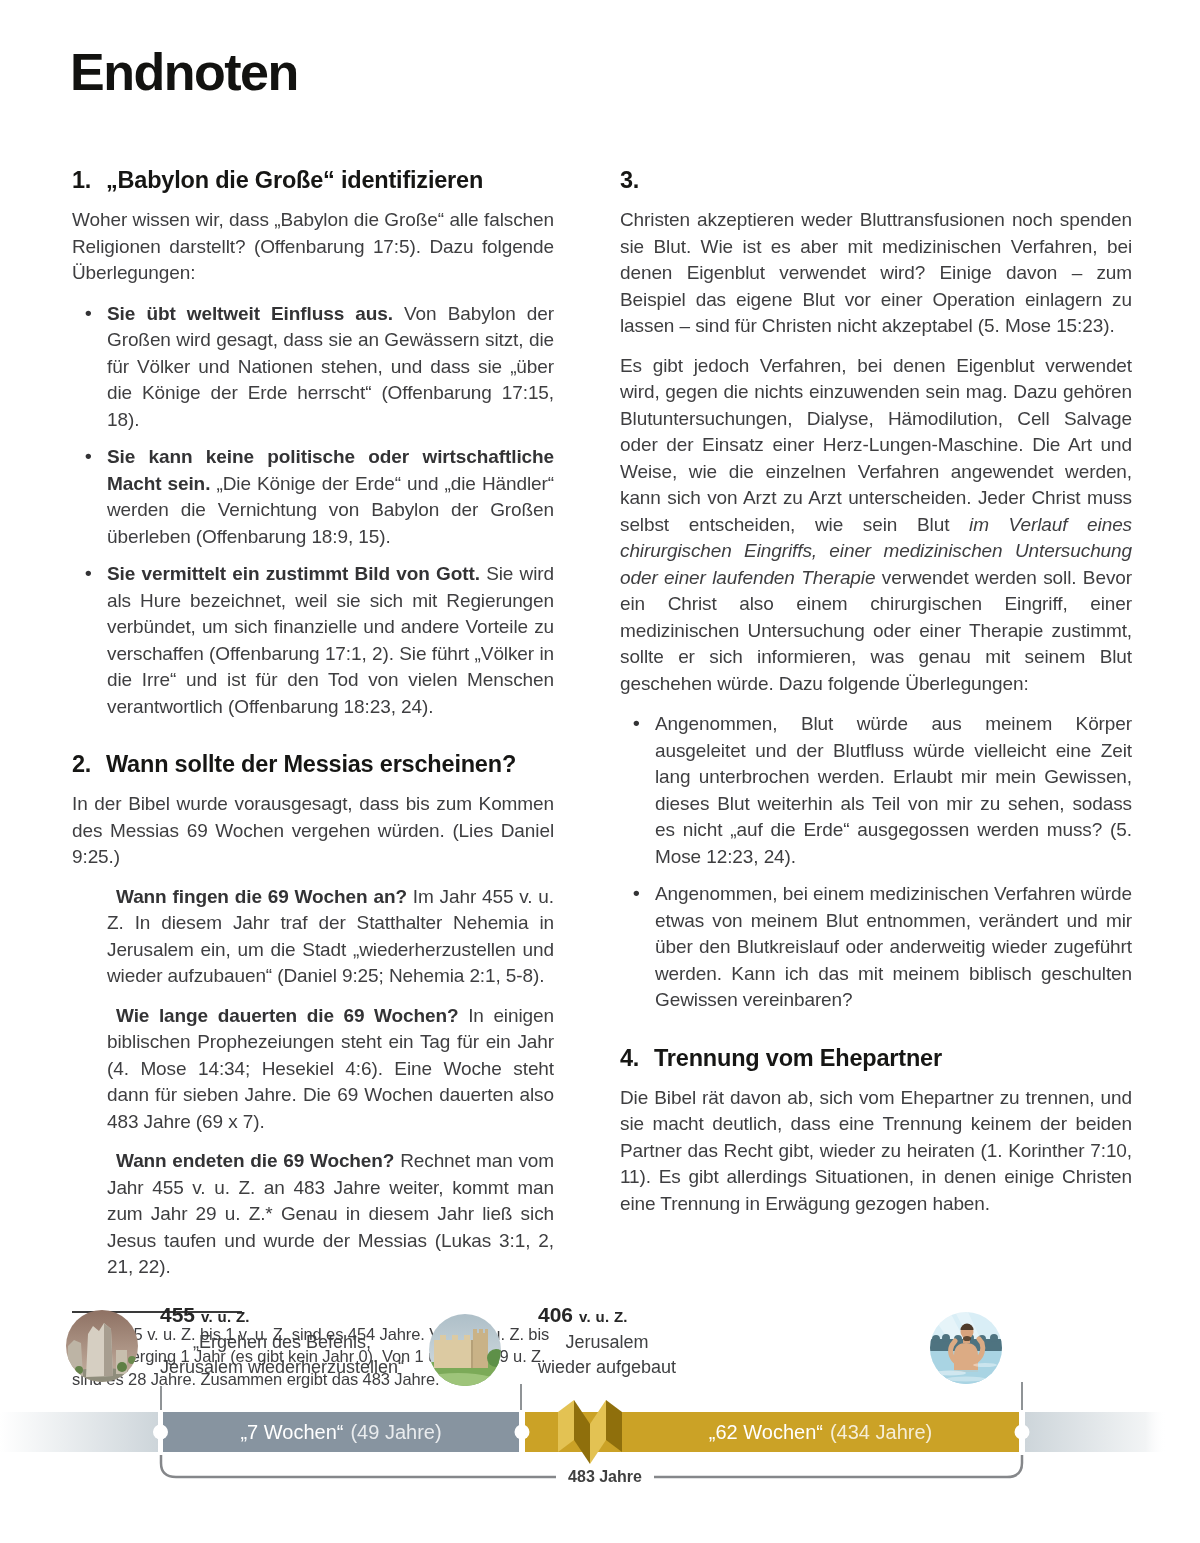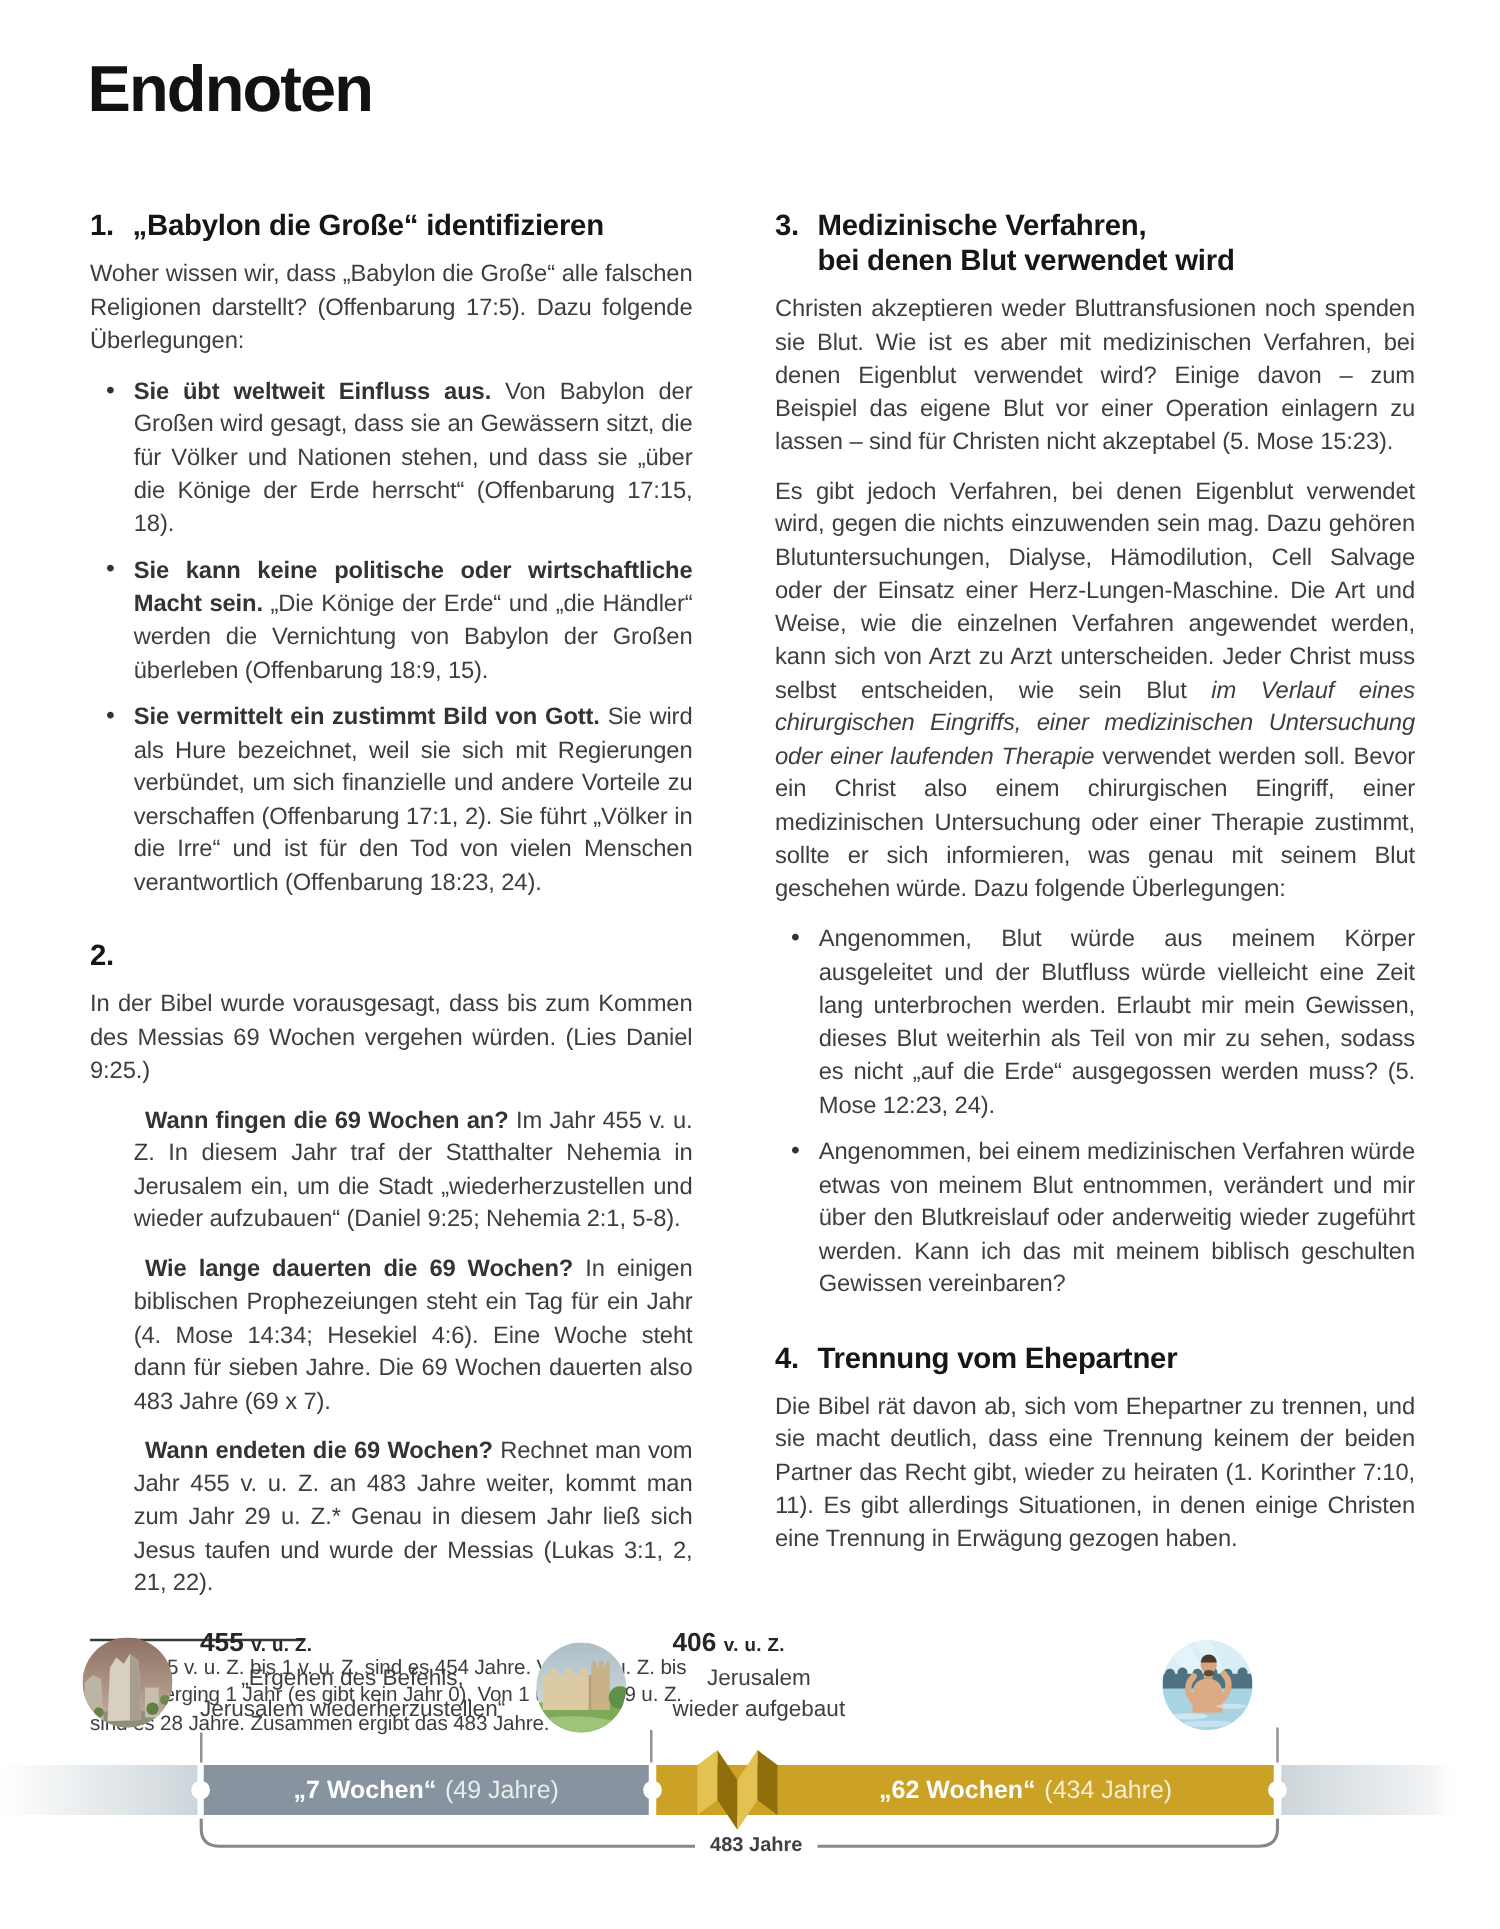--- a/index.html
+++ b/index.html
@@ -45,21 +45,21 @@
 
   
   .timeline{position:absolute;left:0;top:1300px;width:1200px;height:243px;padding-left:48px;}
   .timeline svg{position:absolute;left:0;top:0;}
   .ev{position:absolute;top:2px;color:#3f4042;}
   .ev-year{font-weight:bold;color:#262626;font-size:21px;line-height:26px;}
   .era{font-size:15px;margin-left:6px;letter-spacing:0.3px;}
   .ev-line{font-size:18px;line-height:25px;text-align:center;}
   .bar-label{position:absolute;top:112px;height:40px;line-height:40px;text-align:center;
              font-size:20px;color:#ffffff;white-space:nowrap;}
-  .bar-label b{font-weight:bold;}
+  .bar-label b{font-weight:normal;}
   .bl-rest{margin-left:7px;color:rgba(255,255,255,0.82);}
   .total{position:absolute;top:164px;left:545px;width:120px;text-align:center;
          font-size:16px;font-weight:bold;color:#404040;line-height:26px;}
 </style>
 </head>
 <body>
 
 <div class="page">
 
   <div class="title">Endnoten</div>
@@ -75,40 +75,37 @@
       <ul class="bullets">
         <li><span class="marker">•</span><span class="lead">Sie übt weltweit Einfluss aus.</span> <span>Von Babylon der Großen wird gesagt, dass sie an Gewässern sitzt, die für Völker und Nationen stehen, und dass sie „über die Könige der Erde herrscht“ (Offenbarung 17:15, 18).</span></li>
         <li><span class="marker">•</span><span class="lead">Sie kann keine politische oder wirtschaftliche Macht sein.</span> <span>„Die Könige der Erde“ und „die Händler“ werden die Vernichtung von Babylon der Großen überleben (Offenbarung 18:9, 15).</span></li>
         <li><span class="marker">•</span><span class="lead">Sie vermittelt ein zustimmt Bild von Gott.</span> <span>Sie wird als Hure bezeichnet, weil sie sich mit Regierungen verbündet, um sich finanzielle und andere Vorteile zu verschaffen (Offenbarung 17:1, 2). Sie führt „Völker in die Irre“ und ist für den Tod von vielen Menschen verantwortlich (Offenbarung 18:23, 24).</span></li>
       </ul>
     </div>
 
     <div class="sec">
       <div class="h">
         <span class="h-num">2.</span>
+        <span class="h-t">Wann sollte der Messias erscheinen?</span>
       </div>
       <p class="body">In der Bibel wurde vorausgesagt, dass bis zum Kommen des Messias 69 Wochen vergehen würden. (Lies Daniel 9:25.)</p>
       <p class="qpara"><span class="q">Wann fingen die 69 Wochen an?</span> <span>Im Jahr 455 v. u. Z. In diesem Jahr traf der Statthalter Nehemia in Jerusalem ein, um die Stadt „wiederherzustellen und wieder aufzubauen“ (Daniel 9:25; Nehemia 2:1, 5-8).</span></p>
       <p class="qpara"><span class="q">Wie lange dauerten die 69 Wochen?</span> <span>In einigen biblischen Prophezeiungen steht ein Tag für ein Jahr (4. Mose 14:34; Hesekiel 4:6). Eine Woche steht dann für sieben Jahre. Die 69 Wochen dauerten also 483 Jahre (69 x 7).</span></p>
       <p class="qpara"><span class="q">Wann endeten die 69 Wochen?</span> <span>Rechnet man vom Jahr 455 v. u. Z. an 483 Jahre weiter, kommt man zum Jahr 29 u. Z.* Genau in diesem Jahr ließ sich Jesus taufen und wurde der Messias (Lukas 3:1, 2, 21, 22).</span></p>
       <div class="fn-rule"></div>
       <p class="footnote">* Von 455 v. u. Z. bis 1 v. u. Z. sind es 454 Jahre. Von 1 v. u. Z. bis 1 u. Z. verging 1 Jahr (es gibt kein Jahr 0). Von 1 u. Z. bis 29 u. Z. sind es 28 Jahre. Zusammen ergibt das 483 Jahre.</p>
     </div>
 
   </div>
 
   <div class="col col-right">
 
     <div class="sec">
       <div class="h">
         <span class="h-num">3.</span>
-        <span class="h-t">
-          <span class="line">Medizinische Verfahren,</span>
-          <span class="line">bei denen Blut verwendet wird</span>
-        </span>
       </div>
       <p class="body">Christen akzeptieren weder Bluttransfusionen noch spenden sie Blut. Wie ist es aber mit medizinischen Verfahren, bei denen Eigenblut verwendet wird? Einige davon – zum Beispiel das eigene Blut vor einer Operation einlagern zu lassen – sind für Christen nicht akzeptabel (5. Mose 15:23).</p>
       <p class="body"><span>Es gibt jedoch Verfahren, bei denen Eigenblut verwendet wird, gegen die nichts einzuwenden sein mag. Dazu gehören Blutuntersuchungen, Dialyse, Hämodilution, Cell Salvage oder der Einsatz einer Herz-Lungen-Maschine. Die Art und Weise, wie die einzelnen Verfahren angewendet werden, kann sich von Arzt zu Arzt unterscheiden. Jeder Christ muss selbst entscheiden, wie sein Blut </span><em class="med">im Verlauf eines chirurgischen Eingriffs, einer medizinischen Untersuchung oder einer laufenden Therapie</em><span> verwendet werden soll. Bevor ein Christ also einem chirurgischen Eingriff, einer medizinischen Untersuchung oder einer Therapie zustimmt, sollte er sich informieren, was genau mit seinem Blut geschehen würde. Dazu folgende Überlegungen:</span></p>
       <ul class="bullets">
         <li><span class="marker">•</span><span>Angenommen, Blut würde aus meinem Körper ausgeleitet und der Blutfluss würde vielleicht eine Zeit lang unterbrochen werden. Erlaubt mir mein Gewissen, dieses Blut weiterhin als Teil von mir zu sehen, sodass es nicht „auf die Erde“ ausgegossen werden muss? (5. Mose 12:23, 24).</span></li>
         <li><span class="marker">•</span><span>Angenommen, bei einem medizinischen Verfahren würde etwas von meinem Blut entnommen, verändert und mir über den Blutkreislauf oder anderweitig wieder zugeführt werden. Kann ich das mit meinem biblisch geschulten Gewissen vereinbaren?</span></li>
       </ul>
     </div>
 
     <div class="sec">

